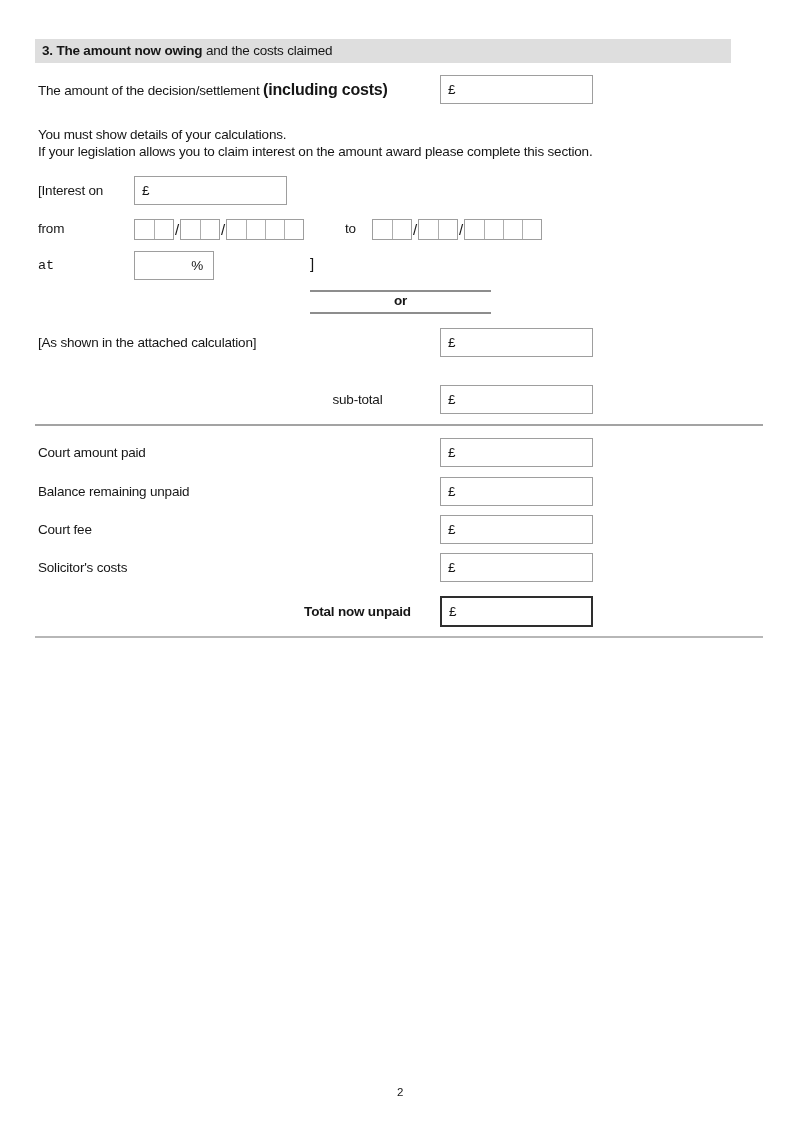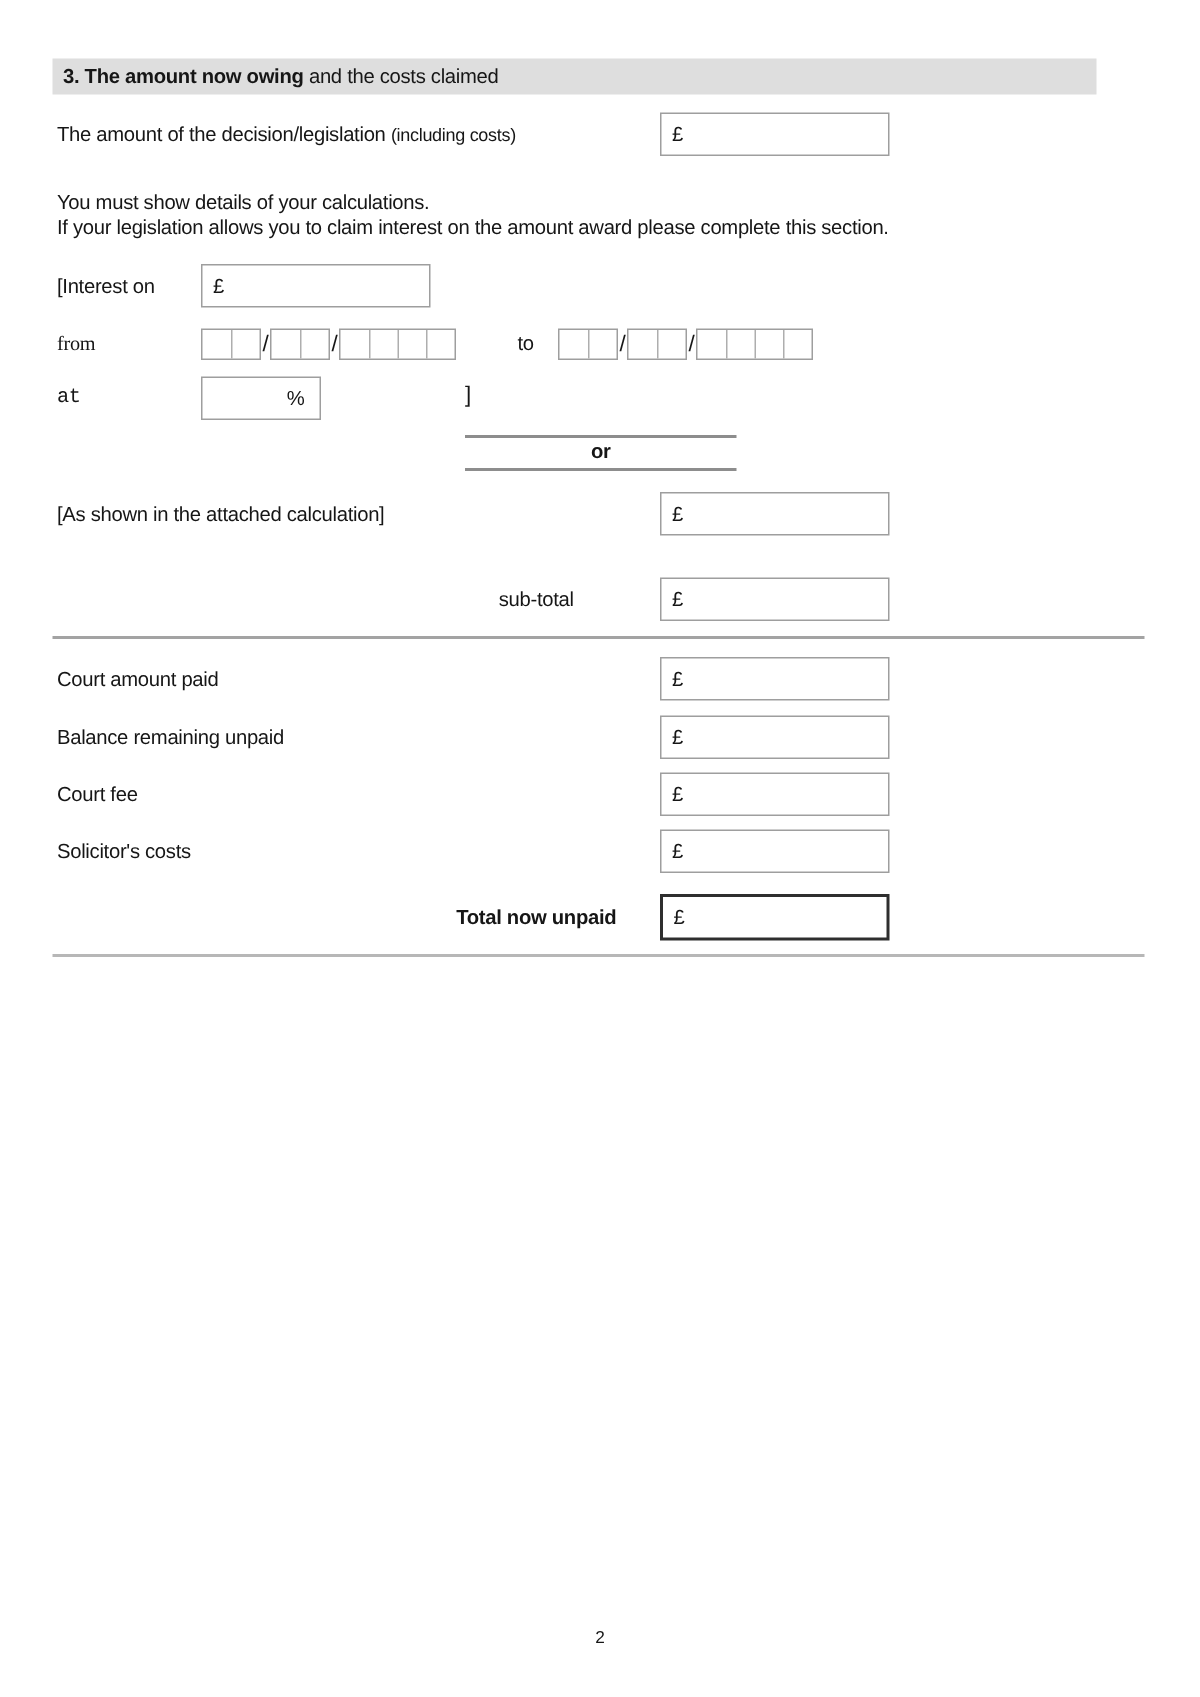--- a/index.html
+++ b/index.html
@@ -8,21 +8,21 @@
     position: relative;
     width: 800px;
     height: 1131px;
     background: #ffffff;
     font-family: "Liberation Sans", sans-serif;
     color: #161616;
     letter-spacing: -0.2px;
     overflow: hidden;
   }
   .label { position: absolute; font-size: 13.5px; line-height: 16px; white-space: nowrap; }
-  .small { font-size: 12px; }
+  .small { font-size: 16px; font-weight: bold; }
   .bold { font-weight: bold; }
 
   
   .section-header {
     position: absolute;
     left: 35px; top: 39px;
     width: 696px; height: 24px;
     background: #dedede;
     font-size: 13.5px;
     line-height: 24px;
@@ -141,39 +141,39 @@
 </head>
 <body>
 
 <div class="page">
 
   <div class="section-header">
     <span class="bold">3. The amount now owing</span><span> and the costs claimed</span>
   </div>
 
   <div class="label" style="left:38px; top:82px;">
-    <span>The amount of the decision/legislation </span><span class="small">(including costs)</span>
+    <span>The amount of the decision/settlement </span><span class="small">(including costs)</span>
   </div>
   <div class="money-box" style="left:440px; top:75px;">
     <span class="pound">£</span>
     <input type="text" value="" style="">
   </div>
 
   <div class="label" style="left:38px; top:127px; line-height:16.5px;">
     <div>You must show details of your calculations.</div>
     <div>If your legislation allows you to claim interest on the amount award please complete this section.</div>
   </div>
 
   <div class="label" style="left:38px; top:183px;">[Interest on</div>
   <div class="money-box" style="left:134px; top:176px;">
     <span class="pound">£</span>
     <input type="text" value="" style="">
   </div>
 
-  <div class="label" style="left:38px; top:221px;font-family:Liberation Serif, serif;">from</div>
+  <div class="label" style="left:38px; top:221px;">from</div>
   <div class="date-group" style="left:134px; top:219px;">
     <div class="cell-box">
       <input type="text" maxlength="1" style="">
       <input type="text" maxlength="1" style="">
     </div>
     <span class="slash">/</span>
     <div class="cell-box">
       <input type="text" maxlength="1" style="">
       <input type="text" maxlength="1" style="">
     </div>

